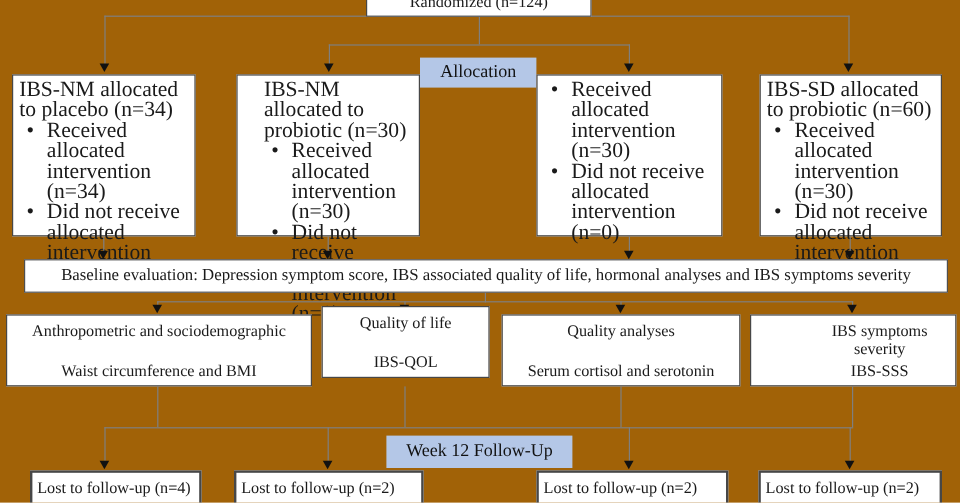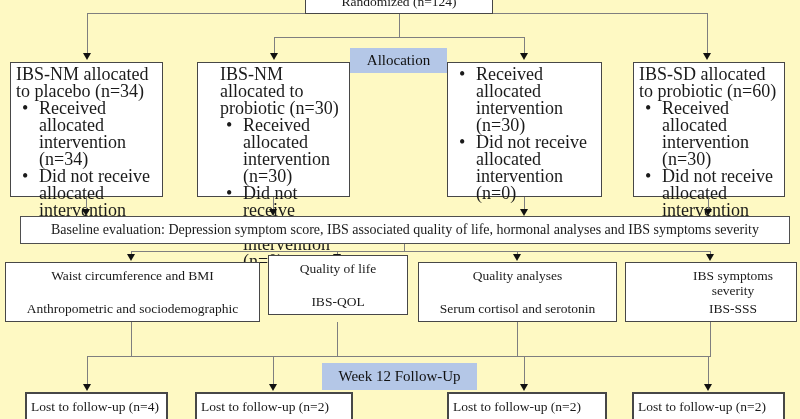--- a/index.html
+++ b/index.html
@@ -1,17 +1,17 @@
 <!DOCTYPE html>
 <html><head>
 <meta charset="utf-8">
 <style>
   html,body{margin:0;padding:0;background:#fff;}
   #stage{
-    position:relative;width:800px;height:419px;overflow:hidden;background:#fef9c3;
+    position:relative;width:800px;height:419px;overflow:hidden;background:#a16207;
     font-family:"Liberation Serif","DejaVu Serif",serif;color:#1a1a1a;
   }
   .box{
     position:absolute;background:#fff;border:1.5px solid #474747;
     box-sizing:border-box;font-size:18px;line-height:17px;
   }
   .alloc{padding:3px 3px 2px 5px;}
   .alloc .title{margin:0 0 0 0;}
   .brow{display:flex;align-items:flex-start;}
   .brow .dot{flex:0 0 23px;padding-left:6px;box-sizing:border-box;}
@@ -132,22 +132,22 @@
   <div class="vline" style="left:131px;top:251px;height:4px;"></div>
   <div class="vline" style="left:337px;top:251px;height:4px;"></div>
   <div class="vline" style="left:517px;top:251px;height:4px;"></div>
   <div class="vline" style="left:710px;top:251px;height:4px;"></div>
   <div class="arrow" style="left:127px;top:254px;"></div>
   <div class="arrow" style="left:333px;top:254px;"></div>
   <div class="arrow" style="left:513px;top:254px;"></div>
   <div class="arrow" style="left:706px;top:254px;"></div>
 
   <div class="box outcome" style="left:5px;top:262px;width:255px;height:60px;">
+    <div>Anthropometric and sociodemographic</div>
     <div>Waist circumference and BMI</div>
-    <div>Anthropometric and sociodemographic</div>
   </div>
   <div class="box outcome" style="left:268px;top:255px;width:140px;height:60px;align-items:center;">
     <div>Quality of life</div>
     <div>IBS-QOL</div>
   </div>
   <div class="box outcome" style="left:418px;top:262px;width:199px;height:60px;">
     <div>Quality analyses</div>
     <div>Serum cortisol and serotonin</div>
   </div>
   <div class="box outcome" style="left:625px;top:262px;width:172px;height:60px;padding-left:46px;">

